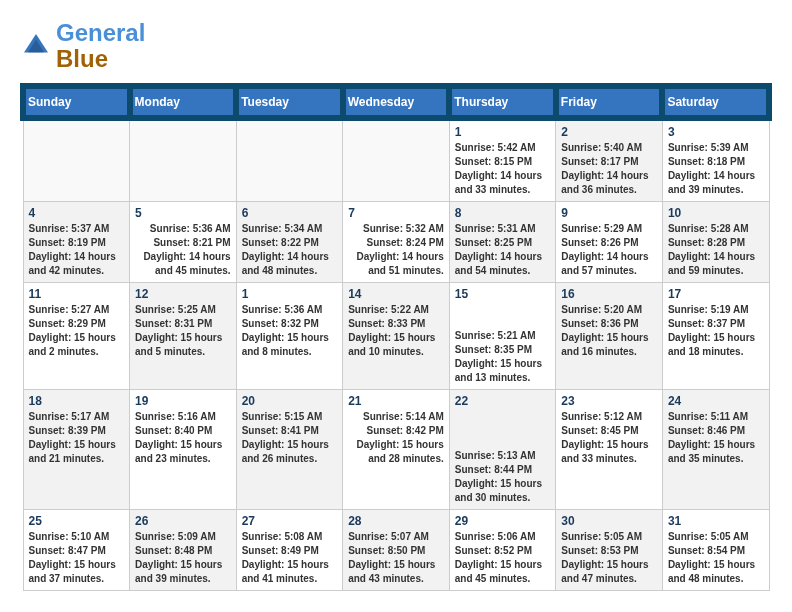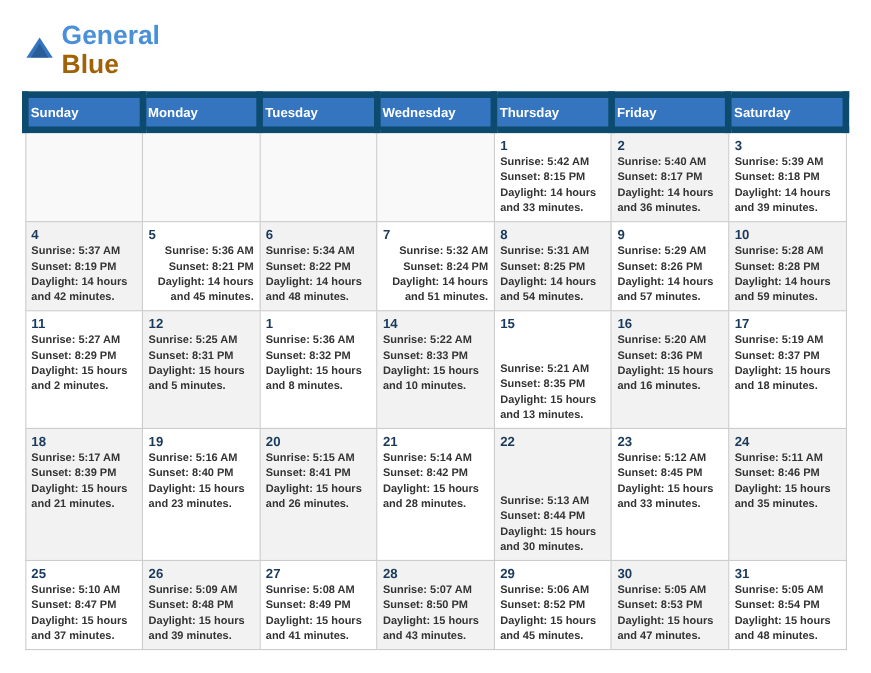--- a/index.html
+++ b/index.html
@@ -266,21 +266,21 @@
         </td>
         <td class="shaded">
           <span class="day-num">20</span>
           <div class="cell-content" style="white-space: pre-line;">Sunrise: 5:15 AM
 Sunset: 8:41 PM
 Daylight: 15 hours
 and 26 minutes.</div>
         </td>
         <td>
           <span class="day-num">21</span>
-          <div class="cell-content" style="white-space: pre-line;">Sunrise: 5:14 AM
+          <div class="cell-content" style="white-space: pre-line; text-align: right;">Sunrise: 5:14 AM
 Sunset: 8:42 PM
 Daylight: 15 hours
 and 28 minutes.</div>
         </td>
         <td class="shaded">
           <span class="day-num">22</span>
           <div class="cell-content" style="white-space: pre-line; margin-top: 41px;">Sunrise: 5:13 AM
 Sunset: 8:44 PM
 Daylight: 15 hours
 and 30 minutes.</div>

